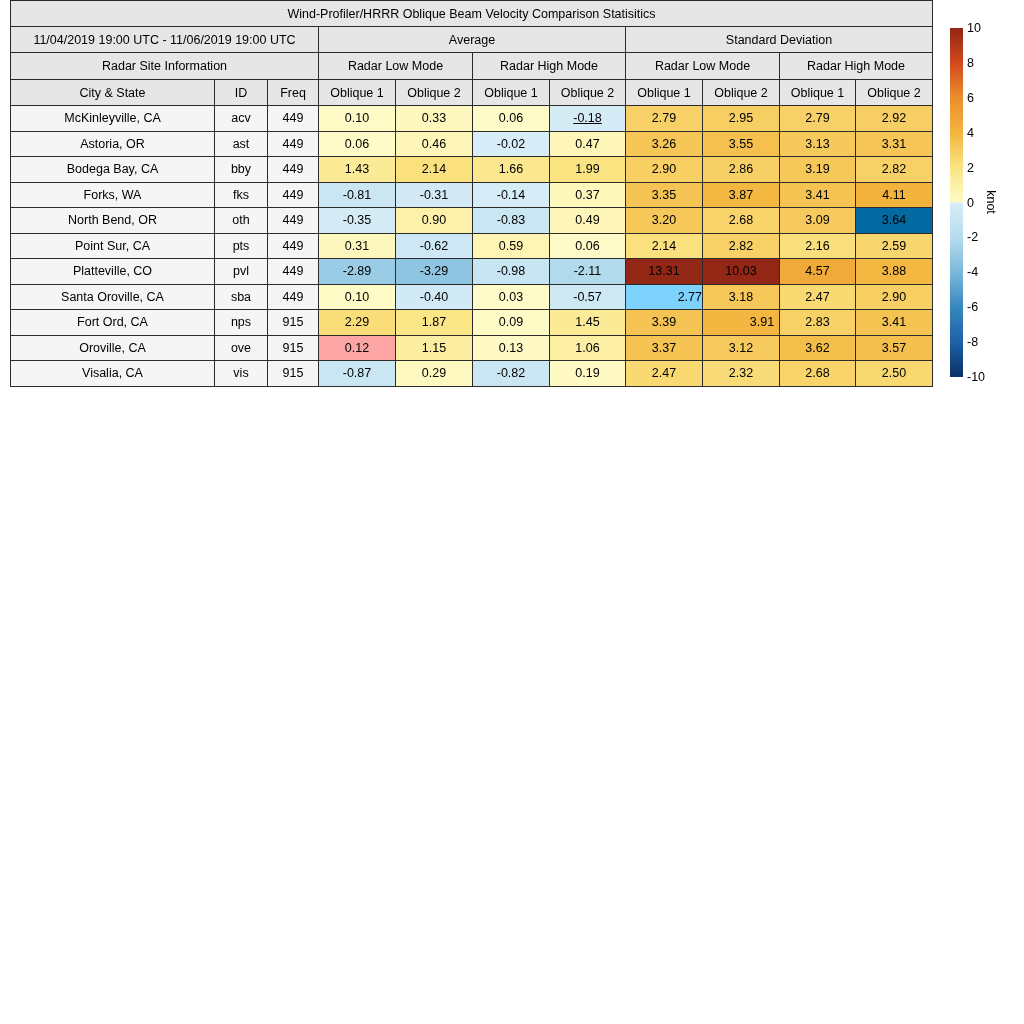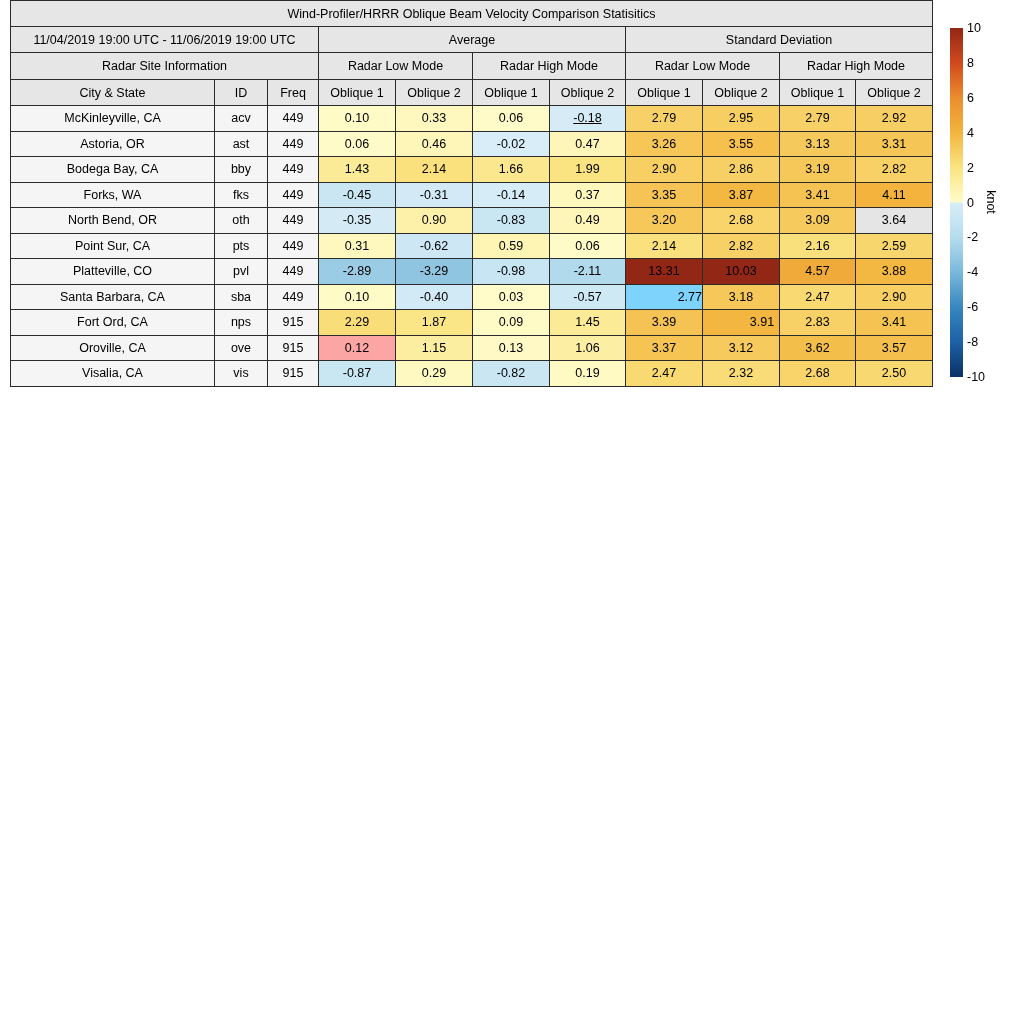--- a/index.html
+++ b/index.html
@@ -119,41 +119,41 @@
           <td style="background: rgb(250, 228, 130);">1.99</td>
           <td style="background: rgb(247, 207, 99);">2.90</td>
           <td style="background: rgb(247, 208, 101);">2.86</td>
           <td style="background: rgb(246, 200, 90);">3.19</td>
           <td style="background: rgb(247, 209, 102);">2.82</td>
         </tr>
         <tr class="drow">
           <td class="lbl">Forks, WA</td>
           <td class="lbl">fks</td>
           <td class="lbl">449</td>
-          <td style="background: rgb(202, 230, 243);">-0.45</td>
+          <td style="background: rgb(202, 230, 243);">-0.81</td>
           <td style="background: rgb(211, 234, 246);">-0.31</td>
           <td style="background: rgb(214, 236, 246);">-0.14</td>
           <td style="background: rgb(254, 248, 189);">0.37</td>
           <td style="background: rgb(245, 196, 84);">3.35</td>
           <td style="background: rgb(243, 184, 66);">3.87</td>
           <td style="background: rgb(245, 195, 82);">3.41</td>
           <td style="background: rgb(243, 179, 61);">4.11</td>
         </tr>
         <tr class="drow">
           <td class="lbl">North Bend, OR</td>
           <td class="lbl">oth</td>
           <td class="lbl">449</td>
           <td style="background: rgb(212, 235, 246);">-0.35</td>
           <td style="background: rgb(253, 241, 170);">0.90</td>
           <td style="background: rgb(201, 230, 243);">-0.83</td>
           <td style="background: rgb(254, 246, 184);">0.49</td>
           <td style="background: rgb(246, 200, 89);">3.20</td>
           <td style="background: rgb(248, 212, 107);">2.68</td>
           <td style="background: rgb(246, 202, 93);">3.09</td>
-          <td style="background: #e5e5e5; margin-left: 24px;">3.64</td>
+          <td style="background: #0369a1; margin-left: 24px;">3.64</td>
         </tr>
         <tr class="drow">
           <td class="lbl">Point Sur, CA</td>
           <td class="lbl">pts</td>
           <td class="lbl">449</td>
           <td style="background: rgb(254, 248, 191);">0.31</td>
           <td style="background: rgb(205, 232, 244);">-0.62</td>
           <td style="background: rgb(254, 245, 181);">0.59</td>
           <td style="background: rgb(255, 251, 200);">0.06</td>
           <td style="background: rgb(250, 225, 125);">2.14</td>
@@ -168,21 +168,21 @@
           <td style="background: rgb(155, 204, 229);">-2.89</td>
           <td style="background: rgb(143, 197, 225);">-3.29</td>
           <td style="background: rgb(199, 229, 243);">-0.98</td>
           <td style="background: rgb(178, 218, 237);">-2.11</td>
           <td style="background: rgb(147, 39, 22);">13.31</td>
           <td style="background: rgb(147, 39, 22);">10.03</td>
           <td style="background: rgb(240, 170, 57);">4.57</td>
           <td style="background: rgb(243, 184, 66);">3.88</td>
         </tr>
         <tr class="drow">
-          <td class="lbl">Santa Barbara, CA</td>
+          <td class="lbl">Santa Oroville, CA</td>
           <td class="lbl">sba</td>
           <td class="lbl">449</td>
           <td style="background: rgb(255, 251, 198);">0.10</td>
           <td style="background: rgb(209, 234, 245);">-0.40</td>
           <td style="background: rgb(255, 252, 201);">0.03</td>
           <td style="background: rgb(206, 232, 244);">-0.57</td>
           <td style="background: #7dd3fc; text-align: right;">2.77</td>
           <td style="background: rgb(246, 200, 90);">3.18</td>
           <td style="background: rgb(248, 217, 114);">2.47</td>
           <td style="background: rgb(247, 207, 99);">2.90</td>

